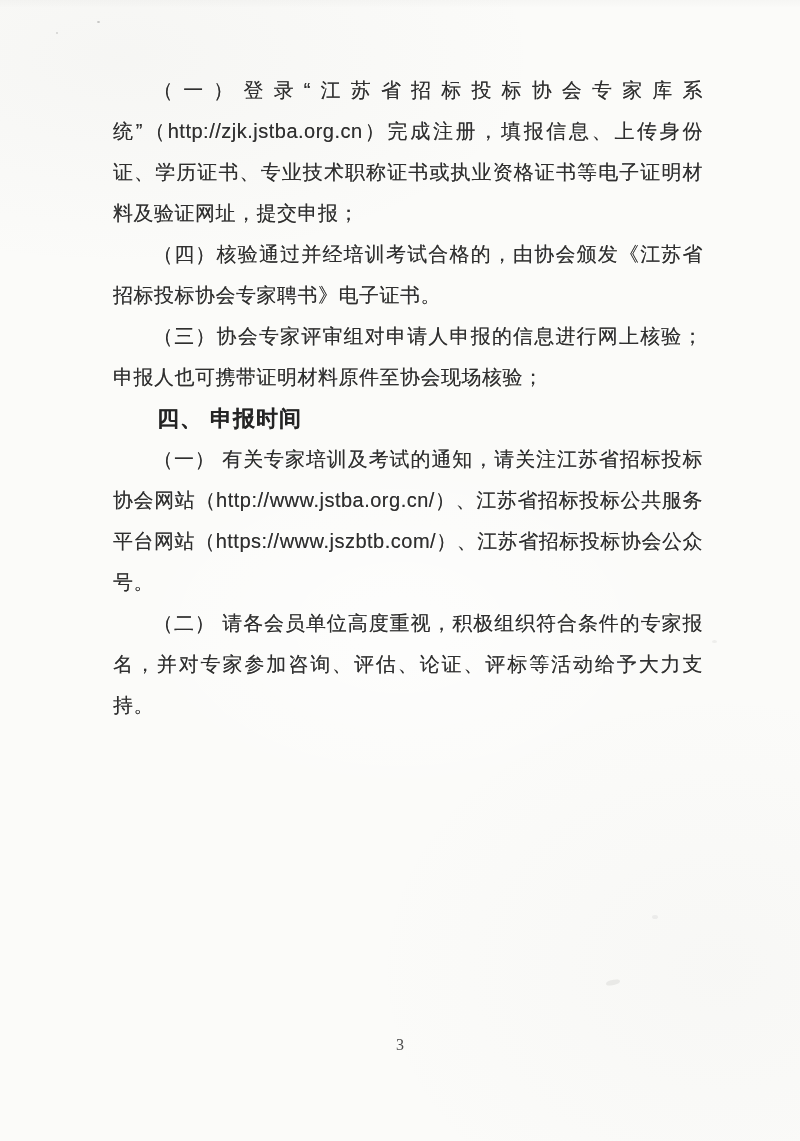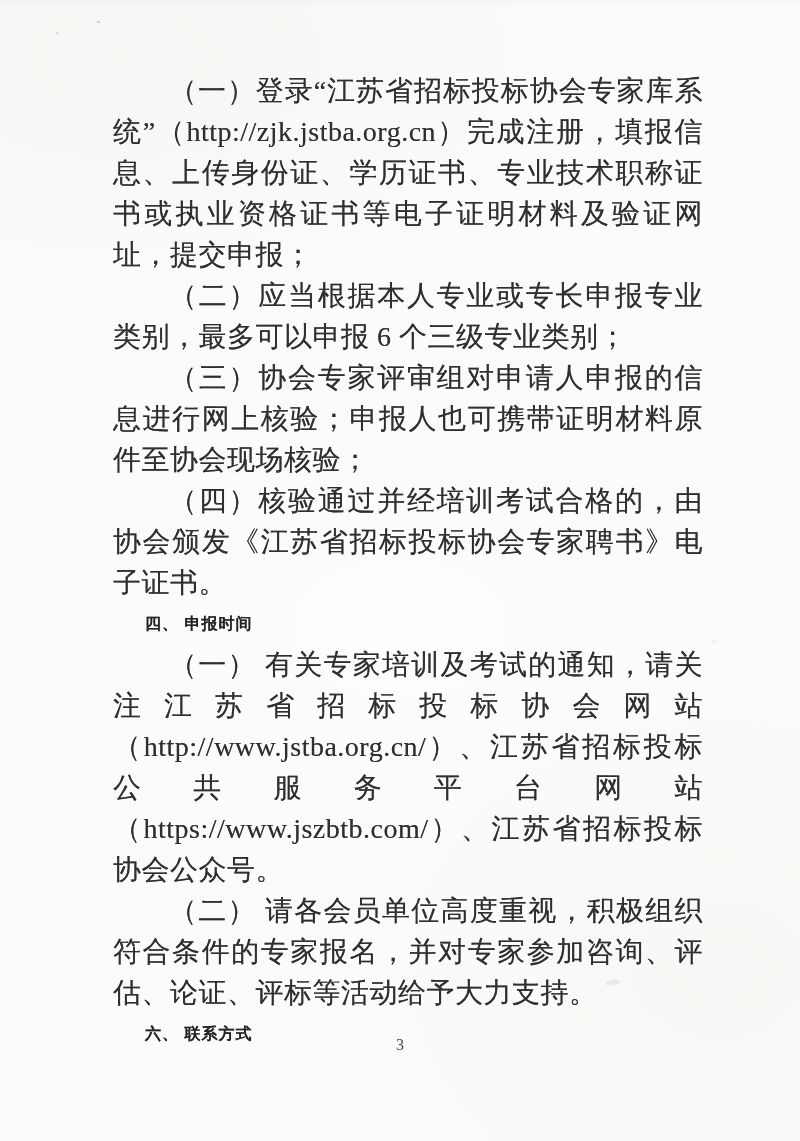--- a/index.html
+++ b/index.html
@@ -21,34 +21,34 @@
     font-family: "Liberation Serif", serif;
   }
   .doc {
     position: absolute;
     left: 113px;
     top: 70px;
     width: 590px;
   }
   p.body-text {
     margin: 0;
-    font-family: Liberation Serif, serif;
-    font-size: 28px;
+    font-family: Liberation Sans, sans-serif;
+    font-size: 20px;
     line-height: 41px;
     letter-spacing: 0.5px;
     color: #2f2f2f;
     text-align: justify;
     text-indent: 2em;
     text-shadow: 0 0 0.5px rgba(70,70,70,0.7);
   }
   p.heading {
     margin: 0;
     font-family: "Liberation Sans", sans-serif;
     font-weight: bold;
-    font-size: 16px;
+    font-size: 22px;
     line-height: 41px;
     letter-spacing: 1px;
     color: #242424;
     text-indent: 2em;
     text-shadow: 0 0 0.5px rgba(40,40,40,0.6);
   }
   .page-num {
     position: absolute;
     top: 1036px;
     left: 0;
@@ -69,27 +69,25 @@
   .s4 { left: 606px; top: 980px; width: 14px; height: 5px; background: rgba(140,140,135,0.14); border-radius: 40%; transform: rotate(-12deg); }
   .s5 { left: 652px; top: 915px; width: 6px; height: 4px; background: rgba(150,150,145,0.12); }
   .s6 { left: 712px; top: 640px; width: 5px; height: 3px; background: rgba(150,150,145,0.12); }
 </style>
 </head>
 <body>
 
 <div class="paper">
   <div class="doc">
       <p class="body-text">（一）登录“江苏省招标投标协会专家库系统”（http://zjk.jstba.org.cn）完成注册，填报信息、上传身份证、学历证书、专业技术职称证书或执业资格证书等电子证明材料及验证网址，提交申报；</p>
-      <p class="body-text">（二）应当根据本人专业或专长申报专业类别，最多可以申报 6 个三级专业类别；</p>
+      <p class="body-text">（四）核验通过并经培训考试合格的，由协会颁发《江苏省招标投标协会专家聘书》电子证书。</p>
       <p class="body-text">（三）协会专家评审组对申请人申报的信息进行网上核验；申报人也可携带证明材料原件至协会现场核验；</p>
-      <p class="body-text">（四）核验通过并经培训考试合格的，由协会颁发《江苏省招标投标协会专家聘书》电子证书。</p>
       <p class="heading">四、 申报时间</p>
       <p class="body-text">（一） 有关专家培训及考试的通知，请关注江苏省招标投标协会网站（http://www.jstba.org.cn/）、江苏省招标投标公共服务平台网站（https://www.jszbtb.com/）、江苏省招标投标协会公众号。</p>
       <p class="body-text">（二） 请各会员单位高度重视，积极组织符合条件的专家报名，并对专家参加咨询、评估、论证、评标等活动给予大力支持。</p>
-      <p class="heading">六、 联系方式</p>
     </div>
   <div class="page-num">3</div>
   <div class="speck s1"></div>
   <div class="speck s2"></div>
   <div class="speck s3"></div>
   <div class="speck s4"></div>
   <div class="speck s5"></div>
   <div class="speck s6"></div>
 </div>
 

